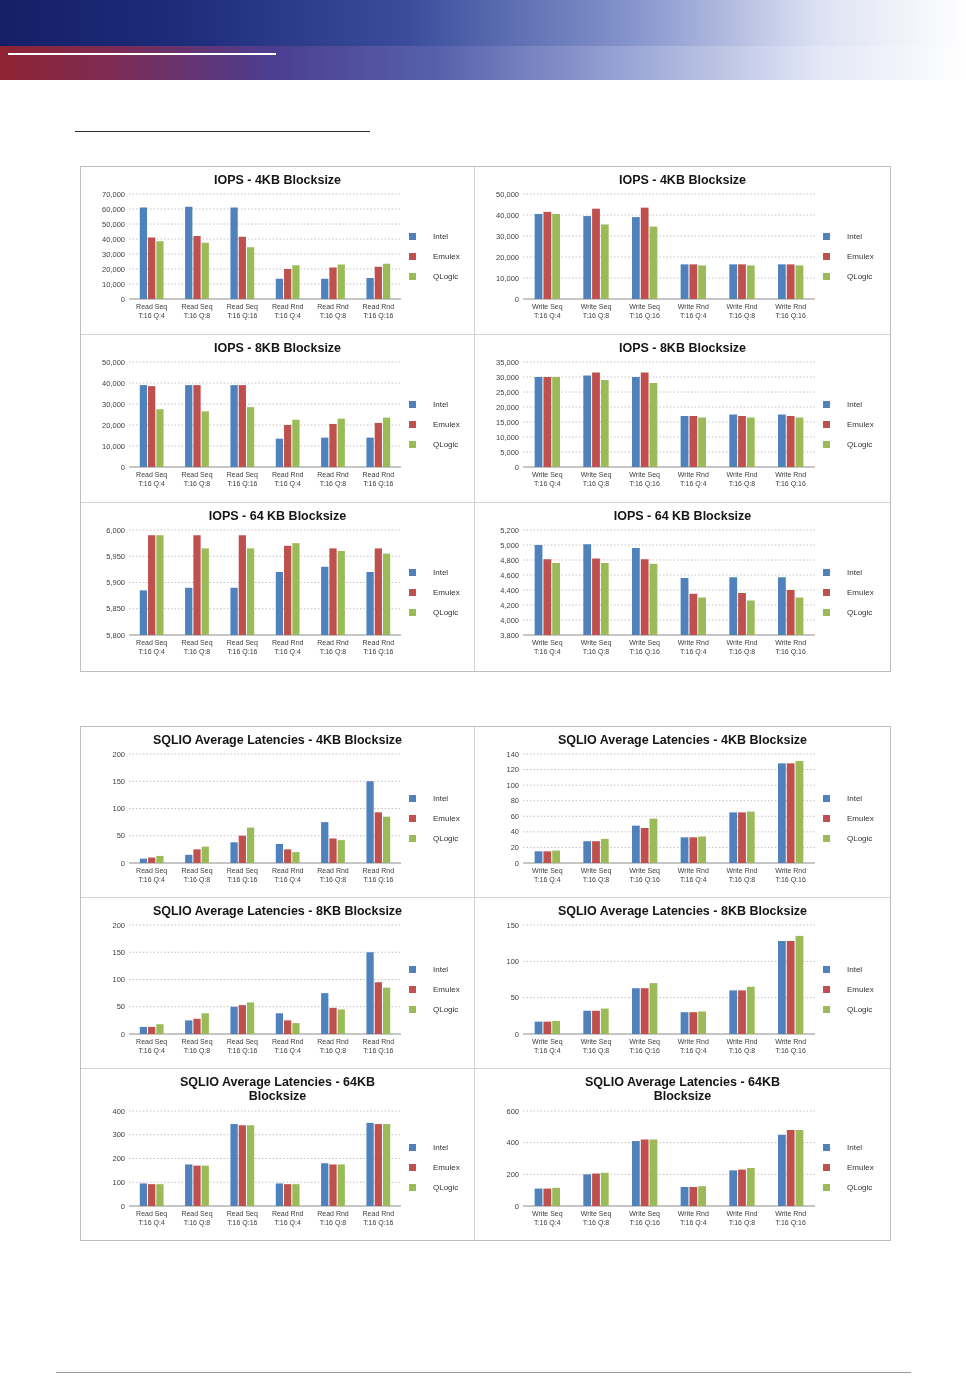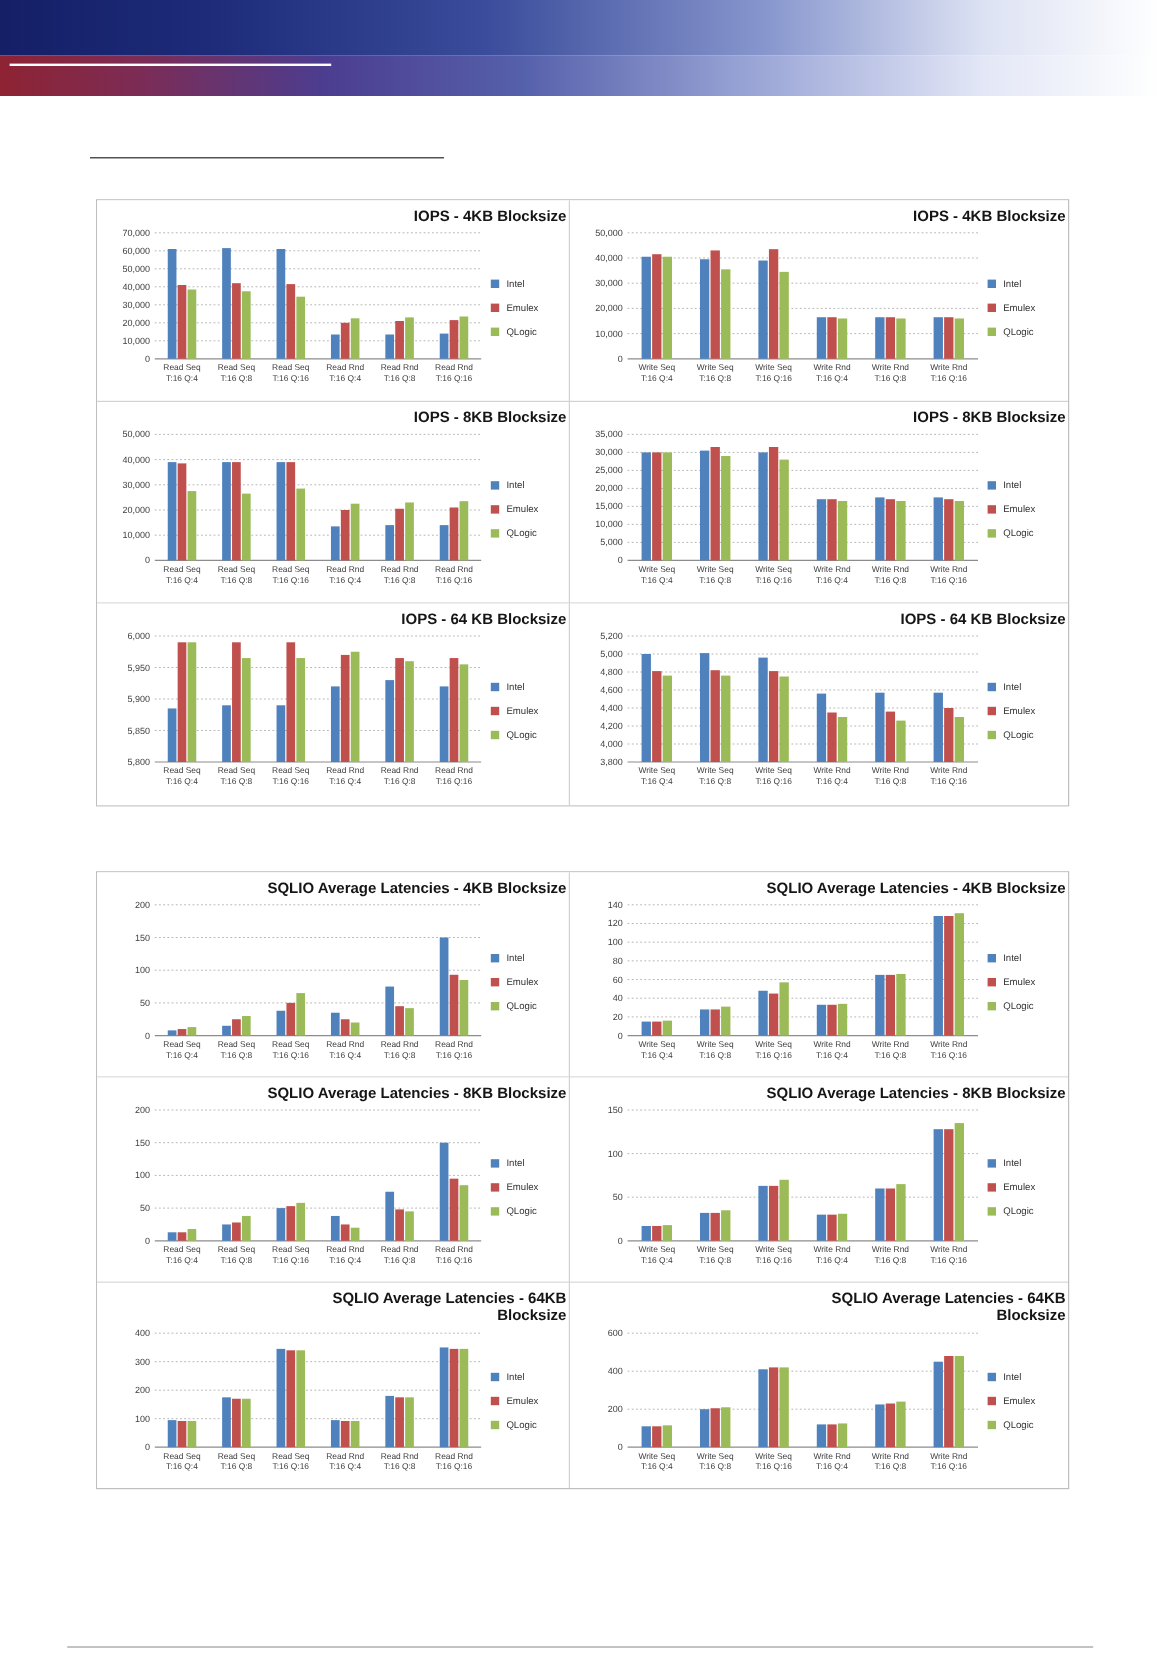--- a/index.html
+++ b/index.html
@@ -19,24 +19,24 @@
   .bottom-rule{position:absolute;top:1372px;left:56px;width:855px;height:1px;background:#9a9a9a}
 
   
   .chart-box{position:absolute;left:80px;width:811px;border:1px solid #bfbfbf;display:grid;
     grid-template-columns:394px 415px;background:#fff}
   #box-iops{top:166px;grid-auto-rows:168px}
   #box-lat{top:726px;grid-auto-rows:171px}
   .cell{border-right:1px solid #d2d2d2;border-bottom:1px solid #d2d2d2;padding:6px 2px 0 2px;overflow:hidden;background:#fff}
   .cell:nth-child(2n){border-right:none}
   .cell:nth-last-child(-n+2){border-bottom:none}
-  .ctitle{text-align:right;font-weight:bold;font-size:12.5px;color:#151515;line-height:1.15;margin-bottom:2px}
+  .ctitle{text-align:center;font-weight:bold;font-size:12.5px;color:#151515;line-height:1.15;margin-bottom:2px}
   .cbody{display:flex;align-items:center}
   .clegend{display:flex;flex-direction:column;gap:11px;width:56px;padding-left:2px;flex:0 0 auto}
-  .litem{display:flex;align-items:center;gap:6px}
+  .litem{display:flex;align-items:center;gap:17px}
   .lswatch{width:7px;height:7px;display:inline-block;flex:0 0 auto}
   .llabel{font-size:8px;color:#333}
   svg{display:block}
   svg text{font-family:"Liberation Sans",sans-serif}
 </style>
 </head>
 <body>
 
 <div class="page">
   <div class="hdr-top"></div>

